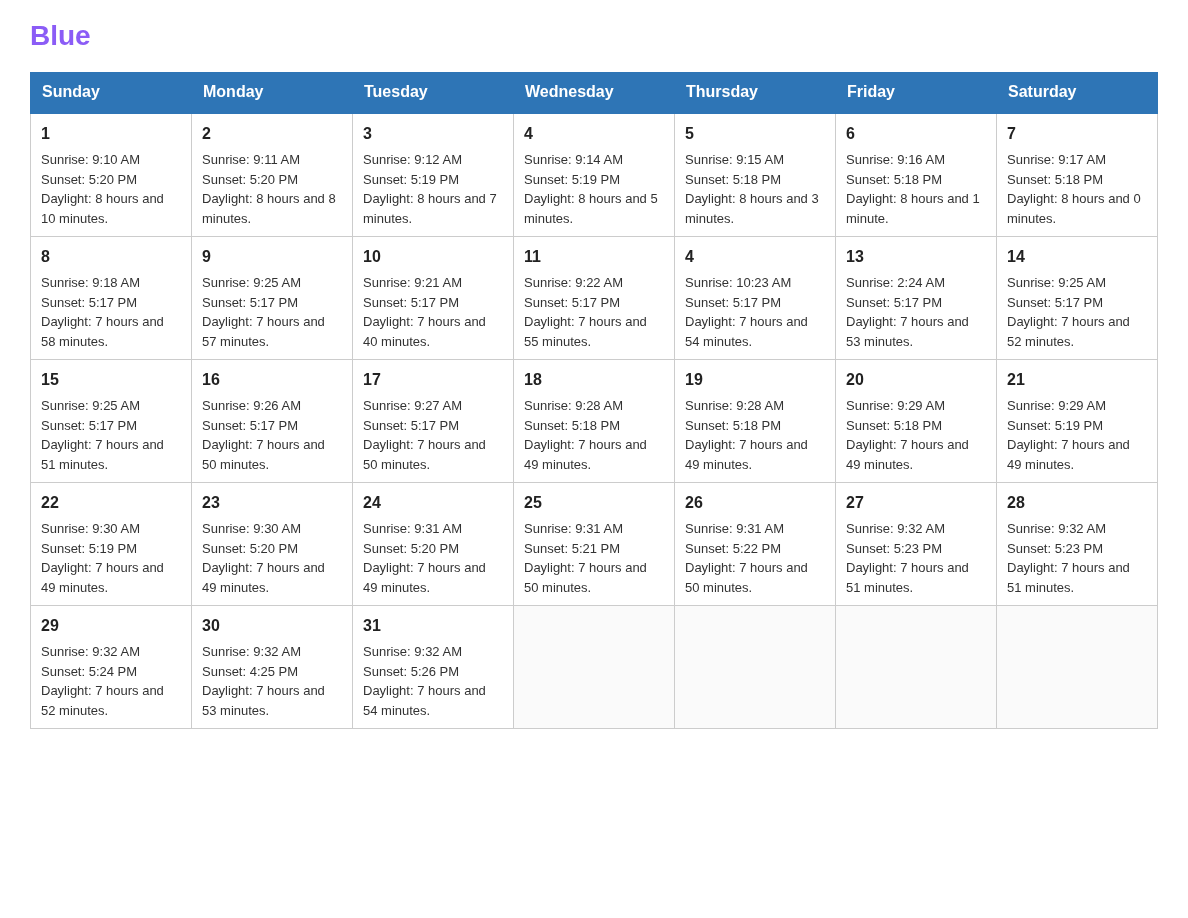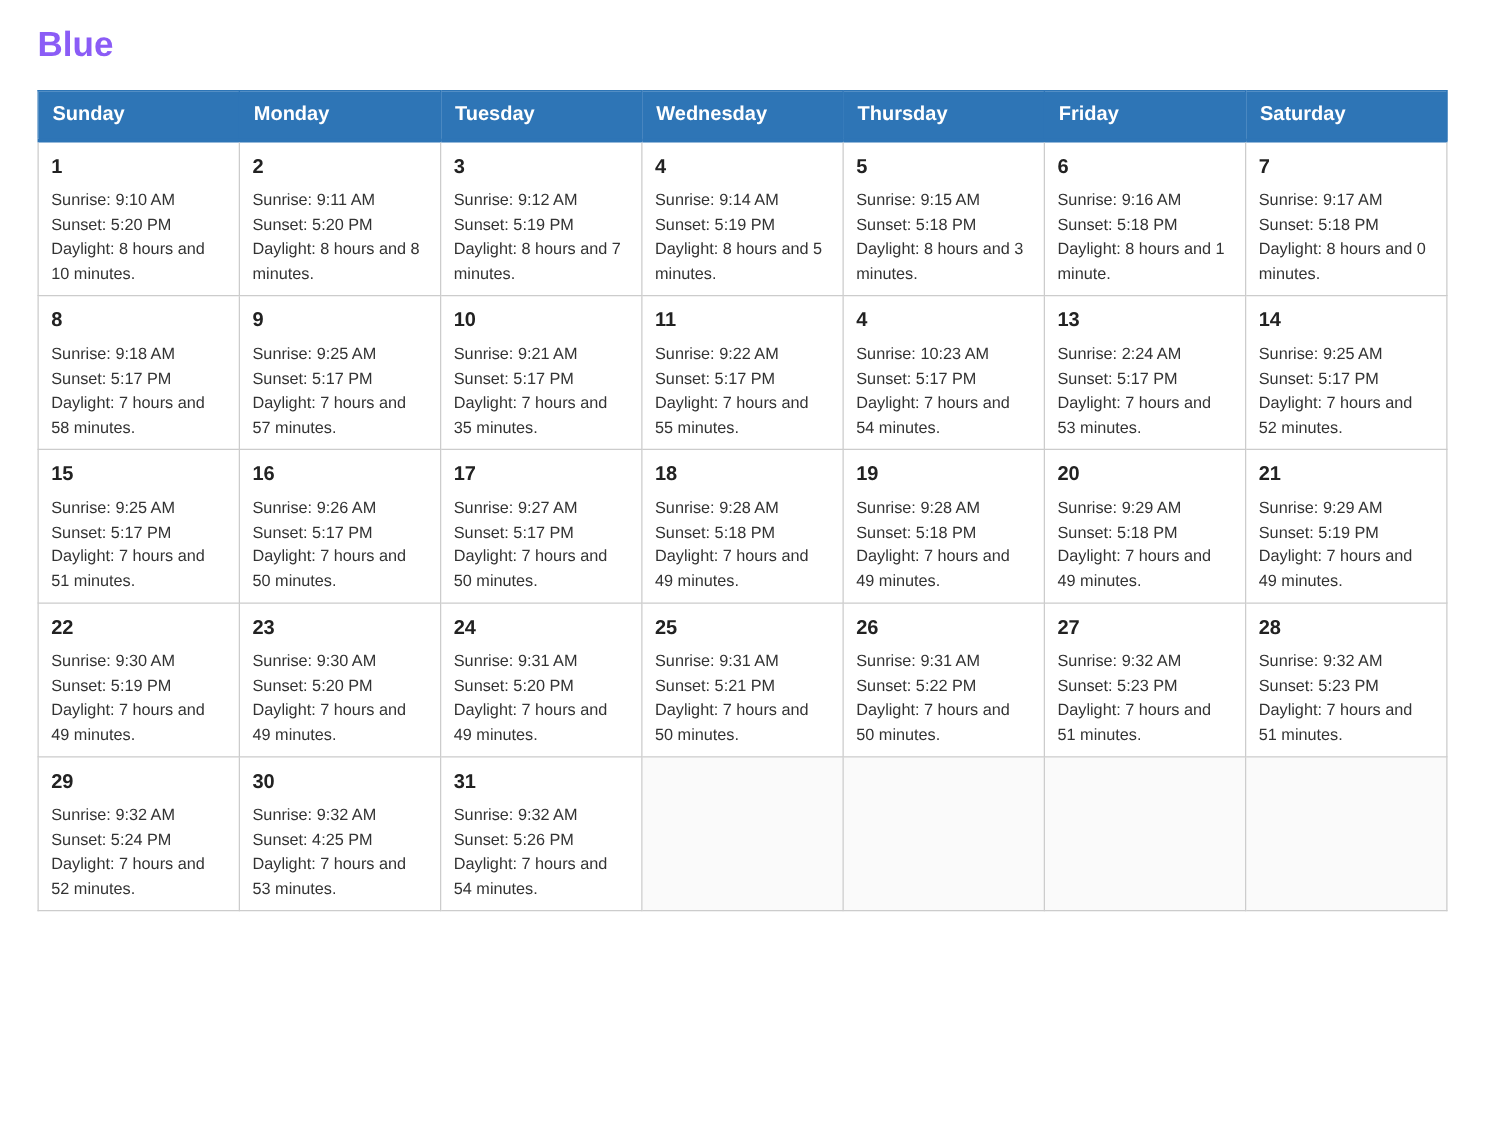--- a/index.html
+++ b/index.html
@@ -126,21 +126,21 @@
         <td><span class="day-num">2</span><span>Sunrise: 9:11 AM</span><br><span>Sunset: 5:20 PM</span><br><span>Daylight: 8 hours and 8 minutes.</span></td>
         <td><span class="day-num">3</span><span>Sunrise: 9:12 AM</span><br><span>Sunset: 5:19 PM</span><br><span>Daylight: 8 hours and 7 minutes.</span></td>
         <td><span class="day-num">4</span><span>Sunrise: 9:14 AM</span><br><span>Sunset: 5:19 PM</span><br><span>Daylight: 8 hours and 5 minutes.</span></td>
         <td><span class="day-num">5</span><span>Sunrise: 9:15 AM</span><br><span>Sunset: 5:18 PM</span><br><span>Daylight: 8 hours and 3 minutes.</span></td>
         <td><span class="day-num">6</span><span>Sunrise: 9:16 AM</span><br><span>Sunset: 5:18 PM</span><br><span>Daylight: 8 hours and 1 minute.</span></td>
         <td><span class="day-num">7</span><span>Sunrise: 9:17 AM</span><br><span>Sunset: 5:18 PM</span><br><span>Daylight: 8 hours and 0 minutes.</span></td>
       </tr>
       <tr>
         <td><span class="day-num">8</span><span>Sunrise: 9:18 AM</span><br><span>Sunset: 5:17 PM</span><br><span>Daylight: 7 hours and 58 minutes.</span></td>
         <td><span class="day-num">9</span><span>Sunrise: 9:25 AM</span><br><span>Sunset: 5:17 PM</span><br><span>Daylight: 7 hours and 57 minutes.</span></td>
-        <td><span class="day-num">10</span><span>Sunrise: 9:21 AM</span><br><span>Sunset: 5:17 PM</span><br><span>Daylight: 7 hours and 35 minutes.</span></td>
+        <td><span class="day-num">10</span><span>Sunrise: 9:21 AM</span><br><span>Sunset: 5:17 PM</span><br><span>Daylight: 7 hours and 40 minutes.</span></td>
         <td><span class="day-num">11</span><span>Sunrise: 9:22 AM</span><br><span>Sunset: 5:17 PM</span><br><span>Daylight: 7 hours and 55 minutes.</span></td>
         <td><span class="day-num">4</span><span>Sunrise: 10:23 AM</span><br><span>Sunset: 5:17 PM</span><br><span>Daylight: 7 hours and 54 minutes.</span></td>
         <td><span class="day-num">13</span><span>Sunrise: 2:24 AM</span><br><span>Sunset: 5:17 PM</span><br><span>Daylight: 7 hours and 53 minutes.</span></td>
         <td><span class="day-num">14</span><span>Sunrise: 9:25 AM</span><br><span>Sunset: 5:17 PM</span><br><span>Daylight: 7 hours and 52 minutes.</span></td>
       </tr>
       <tr>
         <td><span class="day-num">15</span><span>Sunrise: 9:25 AM</span><br><span>Sunset: 5:17 PM</span><br><span>Daylight: 7 hours and 51 minutes.</span></td>
         <td><span class="day-num">16</span><span>Sunrise: 9:26 AM</span><br><span>Sunset: 5:17 PM</span><br><span>Daylight: 7 hours and 50 minutes.</span></td>
         <td><span class="day-num">17</span><span>Sunrise: 9:27 AM</span><br><span>Sunset: 5:17 PM</span><br><span>Daylight: 7 hours and 50 minutes.</span></td>
         <td><span class="day-num">18</span><span>Sunrise: 9:28 AM</span><br><span>Sunset: 5:18 PM</span><br><span>Daylight: 7 hours and 49 minutes.</span></td>

